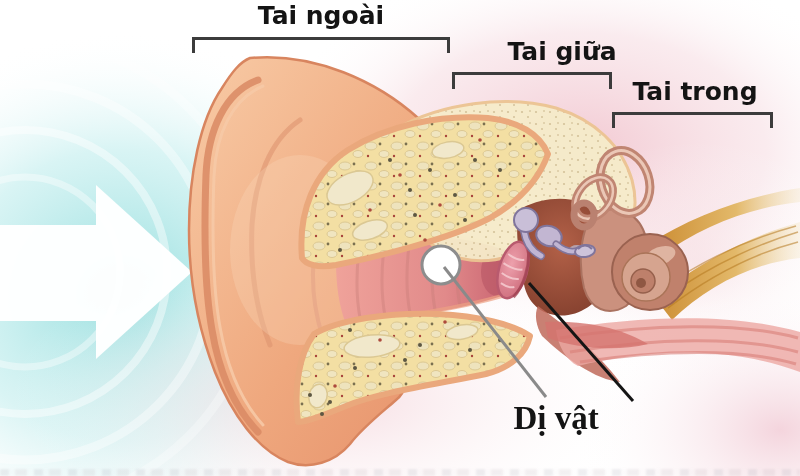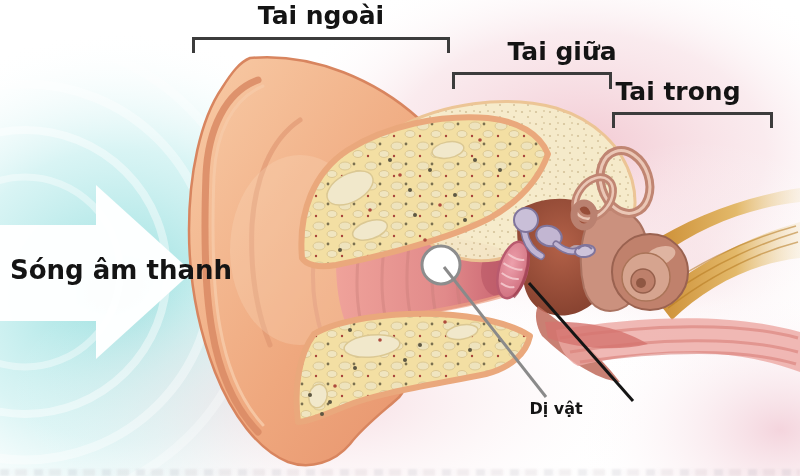--- a/index.html
+++ b/index.html
@@ -6,21 +6,21 @@
   .stage{
     position:relative;width:800px;height:476px;overflow:hidden;background:#c4b5fd;
     font-family:"DejaVu Sans","Liberation Sans",sans-serif;
   }
   .stage svg{position:absolute;left:0;top:0;}
   .lbl{
     position:absolute;font-weight:bold;color:#141414;white-space:nowrap;
     transform:translateX(-50%);line-height:1.1;letter-spacing:0px;
   }
   .lbl.left-anchor{transform:none;}
-  .fs25{font-size:25px;} .fs26{font-size:26px;} .fs24{font-size:16px;}
+  .fs25{font-size:25px;} .fs26{font-size:26px;} .fs24{font-size:33px;font-family:Liberation Serif, serif;}
   .bracket{
     position:absolute;
     border-top:3px solid #3c3c3c;border-left:3px solid #3c3c3c;border-right:3px solid #3c3c3c;
   }
   .crop-strip{
     position:absolute;left:0;top:469px;width:800px;height:7px;opacity:.45;filter:blur(1px);
     background:repeating-linear-gradient(90deg,
       rgba(140,140,155,.30) 0 9px, rgba(210,205,215,.12) 9px 15px,
       rgba(160,140,150,.26) 15px 27px, rgba(220,215,220,.10) 27px 34px);
   }
@@ -264,18 +264,17 @@
     <line x1="444" y1="267" x2="546" y2="397" stroke="#8a8a8a" stroke-width="3"></line>
     <line x1="529" y1="283" x2="633" y2="401" stroke="#151515" stroke-width="3"></line>
   </svg>
 
   <div class="bracket" style="left:192px;top:37px;width:252px;height:13px;"></div>
   <div class="bracket" style="left:452px;top:72px;width:154px;height:14px;"></div>
   <div class="bracket" style="left:612px;top:112px;width:155px;height:13px;"></div>
 
   <div class="lbl fs25" style="left:321px;top:2px;">Tai ngoài</div>
   <div class="lbl fs25" style="left:562px;top:38px;">Tai giữa</div>
-  <div class="lbl fs25" style="left:678px;top:78px;text-align:right;">Tai trong</div>
-  <div class="lbl left-anchor fs26" style="left:10px;top:256px;">Sóng âm thanh</div>
+  <div class="lbl fs25" style="left:695px;top:78px;text-align:right;">Tai trong</div>
   <div class="lbl fs24" style="left:556px;top:400px;">Dị vật</div>
 
   <div class="crop-strip"></div>
 </div>
 
 </body></html>

